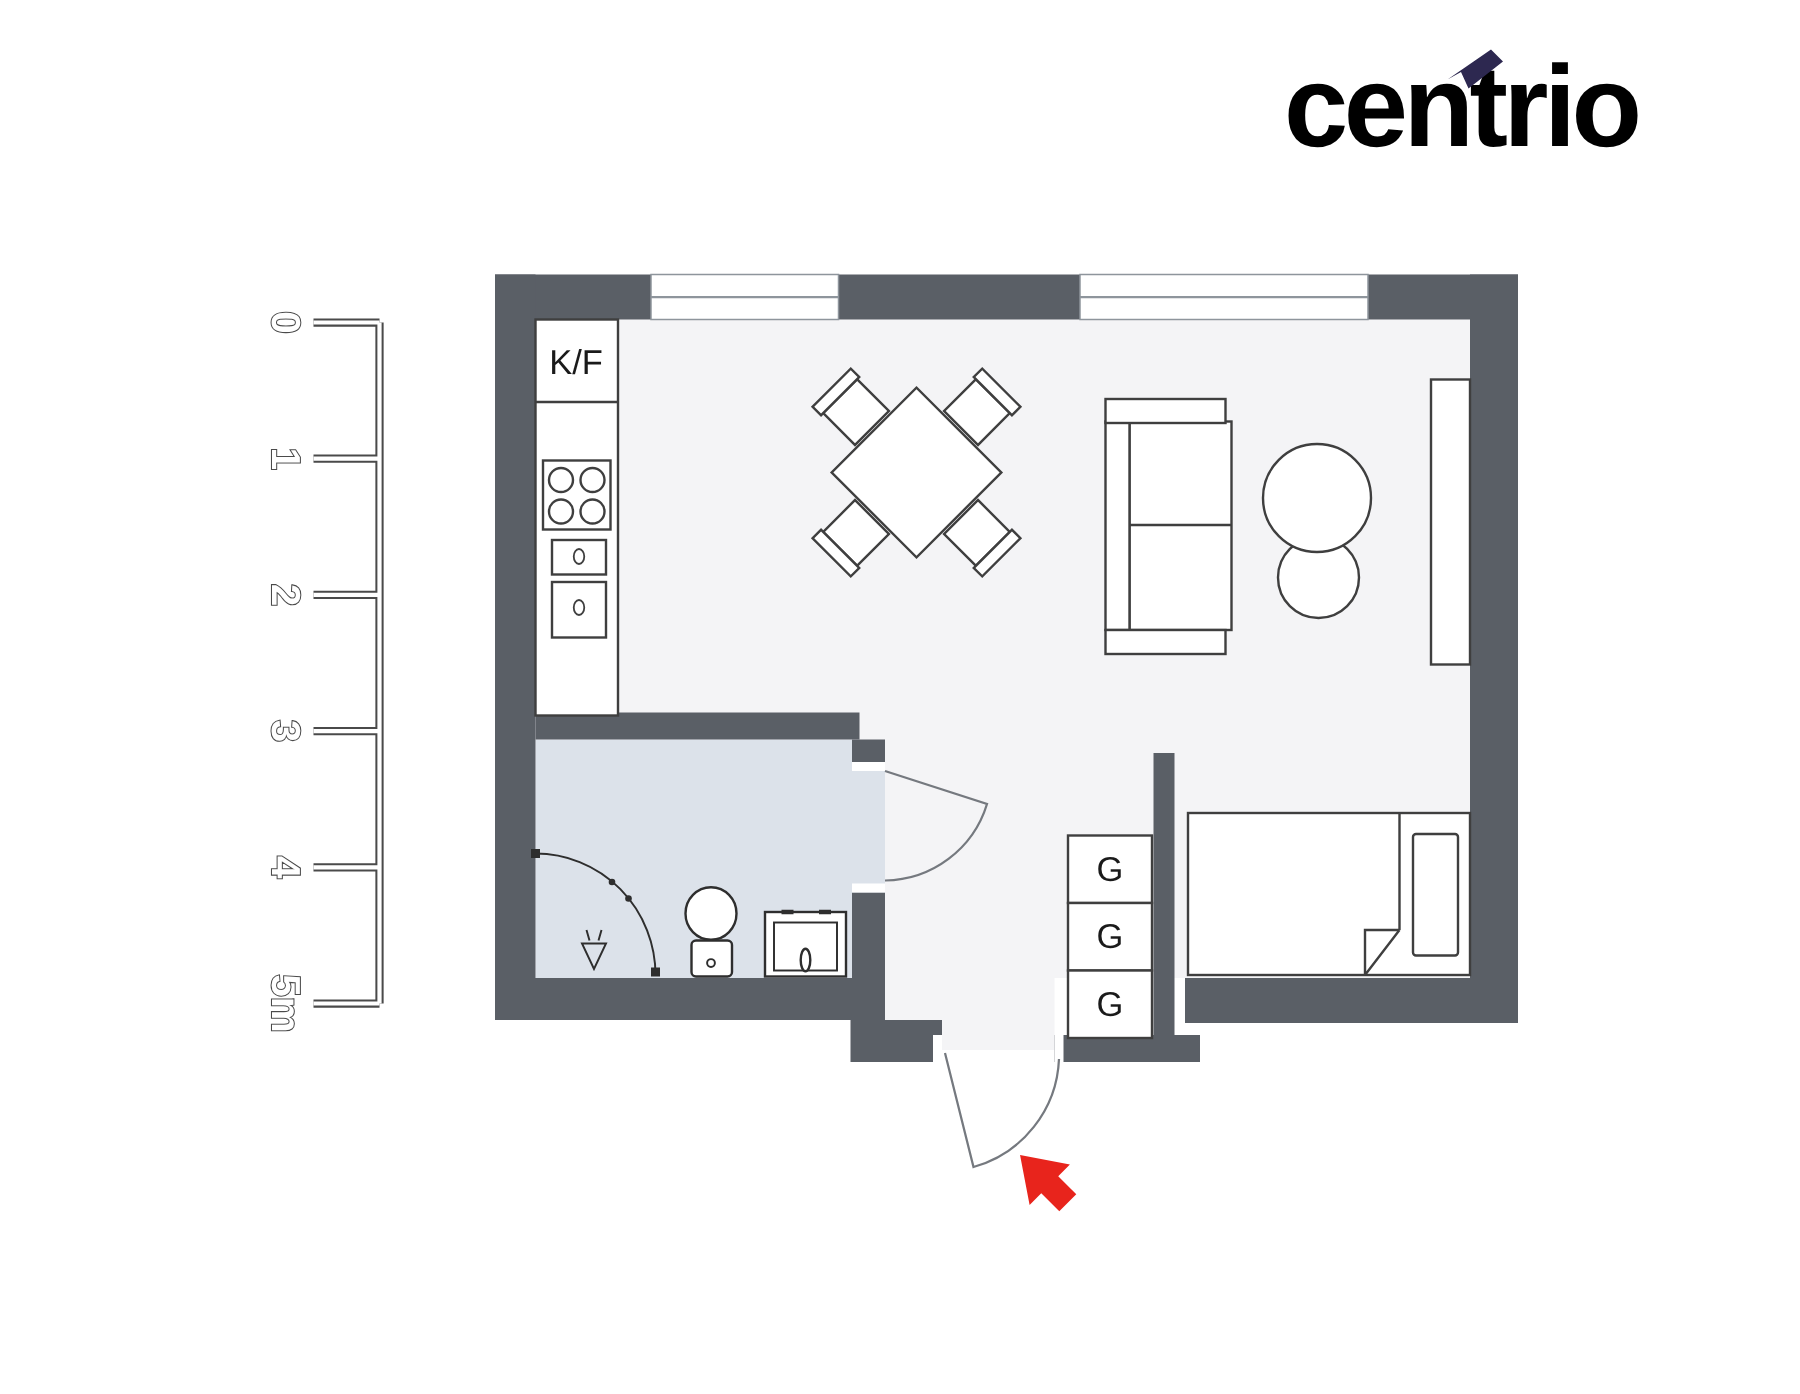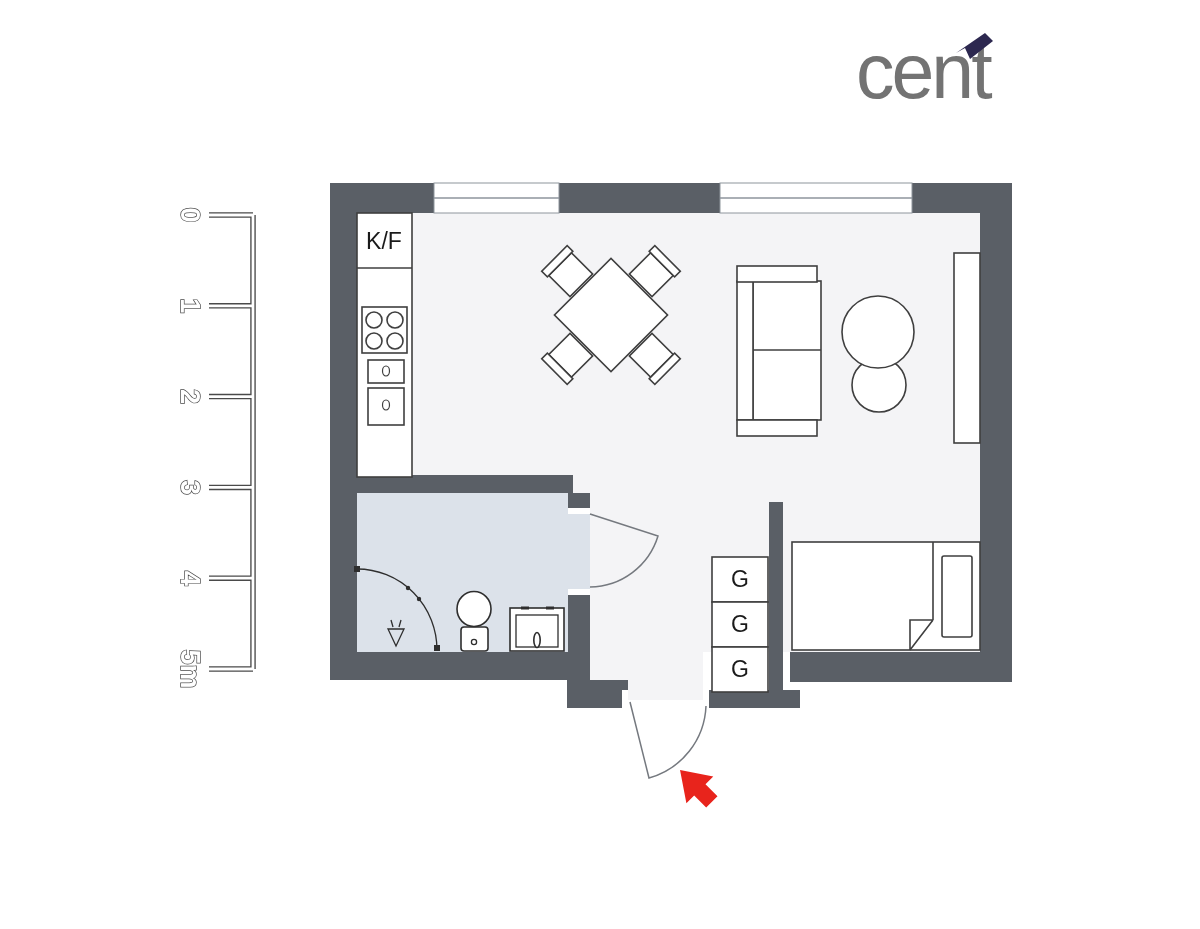--- a/index.html
+++ b/index.html
@@ -23,39 +23,40 @@
   .plan-text{font-family:"Liberation Sans",sans-serif;font-size:23px;fill:#1a1a1a;
              text-anchor:middle;}
   .ruler-outer{fill:none;stroke:#4a4a4a;stroke-width:5.5;}
   .ruler-inner{fill:none;stroke:#ffffff;stroke-width:2.8;}
   .ruler-label{font-family:"Liberation Sans",sans-serif;font-size:27px;font-weight:bold;
                fill:#ffffff;stroke:#4a4a4a;stroke-width:1.4px;paint-order:stroke;
                text-anchor:middle;dominant-baseline:central;}
 
   
   .logo{position:absolute;left:856px;top:24px;width:330px;height:95px;
-        color:#737373;font-size:77px;font-weight:normal;letter-spacing:-3px;
+        color:#000000;font-size:77px;font-weight:bold;letter-spacing:-3px;
         display:flex;align-items:flex-start;line-height:95px;}
   .logo span{display:inline-block;}
   .t-wrap{position:relative;}
   .t-flag{position:absolute;left:-16px;top:7px;}
 
   
   .address{position:absolute;left:45px;top:858px;font-size:21.5px;color:#000;}
 </style>
 </head>
 <body>
 
 <div class="page">
 
   <div class="logo">
     <span>cen</span>
       <span class="t-wrap"><svg class="t-flag" width="40" height="30">
           <polygon points="1,22 30,2 38,10 15,28 10,17" fill="#2d2850"></polygon>
         </svg><span>t</span></span>
+      <span>rio</span>
   </div>
 
   <svg class="plan-svg" width="1200" height="929" viewBox="0 0 1200 929">
 
     <g>
       <path class="ruler-outer" d="M209,215 H253 M209,305.8 H253 M209,396.6 H253 M209,487.4 H253 M209,578.2 H253 M209,669 H253 M253,215 V669"></path>
       <path class="ruler-inner" d="M209,215 H253 M209,305.8 H253 M209,396.6 H253 M209,487.4 H253 M209,578.2 H253 M209,669 H253 M253,215 V669"></path>
       <text class="ruler-label" x="190" y="215" transform="rotate(90 190 215)">0</text>
       <text class="ruler-label" x="190" y="305.8" transform="rotate(90 190 305.8)">1</text>
       <text class="ruler-label" x="190" y="396.6" transform="rotate(90 190 396.6)">2</text>

